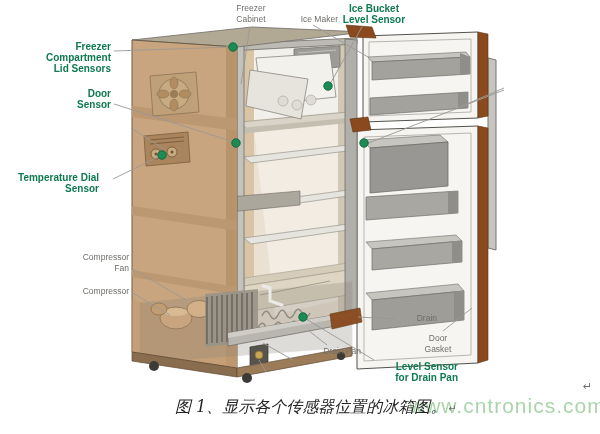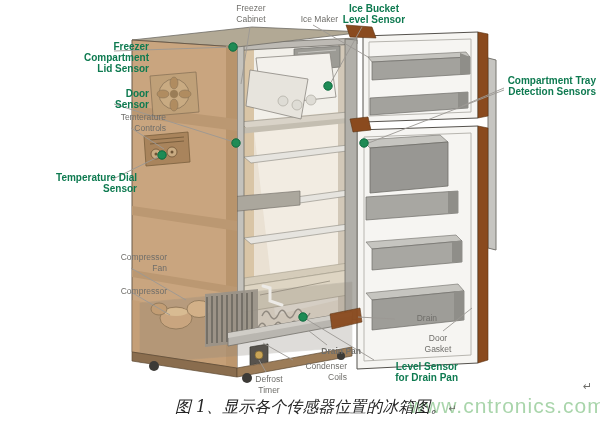--- a/index.html
+++ b/index.html
@@ -1,21 +1,21 @@
 <!DOCTYPE html>
 <html><head>
 <meta charset="utf-8">
 <style>
   html,body{margin:0;padding:0;background:#fff;}
   .stage{position:relative;width:600px;height:430px;background:#ffffff;overflow:hidden;
          font-family:"Liberation Sans",sans-serif;padding-left:28px;}
   .art{position:absolute;left:0;top:0;}
   .lbl{position:absolute;font-size:8.5px;line-height:10.5px;color:#6f6e6a;letter-spacing:0;}
   .lbl.green{color:#0e7a50;font-weight:bold;font-size:10px;line-height:11px;}
-  .ta-r{text-align:right;margin-left:38px;} .ta-c{text-align:center;} .ta-l{text-align:right;}
+  .ta-r{text-align:right;} .ta-c{text-align:center;} .ta-l{text-align:right;}
   .caption{position:absolute;left:163px;top:397px;width:300px;
            font-family:"DejaVu Serif",serif;font-style:italic;font-size:16px;
            color:#252525;white-space:nowrap;margin-left:12px;}
   .caption .ret{font-family:"DejaVu Sans",sans-serif;font-style:normal;font-size:10px;color:#6f6e6a;margin-left:2px;}
   .watermark{position:absolute;left:409px;top:394px;font-size:21px;letter-spacing:1px;
              color:#a9d5ab;font-family:"Liberation Sans",sans-serif;}
   .ret-top{position:absolute;left:583px;top:380px;font-size:11px;color:#6f6e6a;
            font-family:"DejaVu Sans",sans-serif;}
 </style>
 </head>
@@ -181,62 +181,46 @@
   </div>
   <div class="lbl ta-l" style="left:288px;top:14px;width:50px;">
     <span>Ice Maker</span>
   </div>
   <div class="lbl green ta-c" style="left:341px;top:3px;width:66px;">
     <span>Ice Bucket</span><br>
     <span>Level Sensor</span>
   </div>
   <div class="lbl green ta-r" style="left:10px;top:41px;width:101px;">
     <span>Freezer Compartment</span><br>
-    <span>Lid Sensor</span>
+    <span>Lid Sensors</span>
   </div>
   <div class="lbl green ta-r" style="left:40px;top:88px;width:71px;">
     <span>Door</span><br>
     <span>Sensor</span>
   </div>
-  <div class="lbl ta-r" style="left:48px;top:112px;width:80px;">
-    <span>Temterature</span><br>
-    <span>Controls</span>
-  </div>
   <div class="lbl green ta-r" style="left:8px;top:172px;width:91px;">
     <span>Temperature Dial</span><br>
     <span>Sensor</span>
   </div>
   <div class="lbl ta-r" style="left:49px;top:252px;width:80px;">
     <span>Compressor</span><br>
     <span>Fan</span>
   </div>
   <div class="lbl ta-r" style="left:49px;top:286px;width:80px;">
     <span>Compressor</span>
   </div>
-  <div class="lbl green ta-l" style="left:506px;top:75px;width:90px;">
-    <span>Compartment Tray</span><br>
-    <span>Detection Sensors</span>
-  </div>
   <div class="lbl ta-l" style="left:397px;top:313px;width:40px;">
     <span>Drain</span>
   </div>
   <div class="lbl ta-c" style="left:412px;top:333px;width:52px;">
     <span>Door</span><br>
     <span>Gasket</span>
   </div>
-  <div class="lbl ta-l" style="left:303px;top:346px;width:58px;font-weight:bold;">
+  <div class="lbl ta-l" style="left:303px;top:346px;width:58px;">
     <span>Drain Pan</span>
-  </div>
-  <div class="lbl ta-l" style="left:287px;top:361px;width:60px;">
-    <span>Condenser</span><br>
-    <span>Coils</span>
-  </div>
-  <div class="lbl ta-c" style="left:243px;top:374px;width:52px;">
-    <span>Defrost</span><br>
-    <span>Timer</span>
   </div>
   <div class="lbl green ta-l" style="left:363px;top:361px;width:95px;">
     <span>Level Sensor</span><br>
     <span>for Drain Pan</span>
   </div>
 
   <div class="watermark">www.cntronics.com</div>
   <div class="caption">
     <span>图 1、显示各个传感器位置的冰箱图。</span><span class="ret">↵</span>
   </div>

